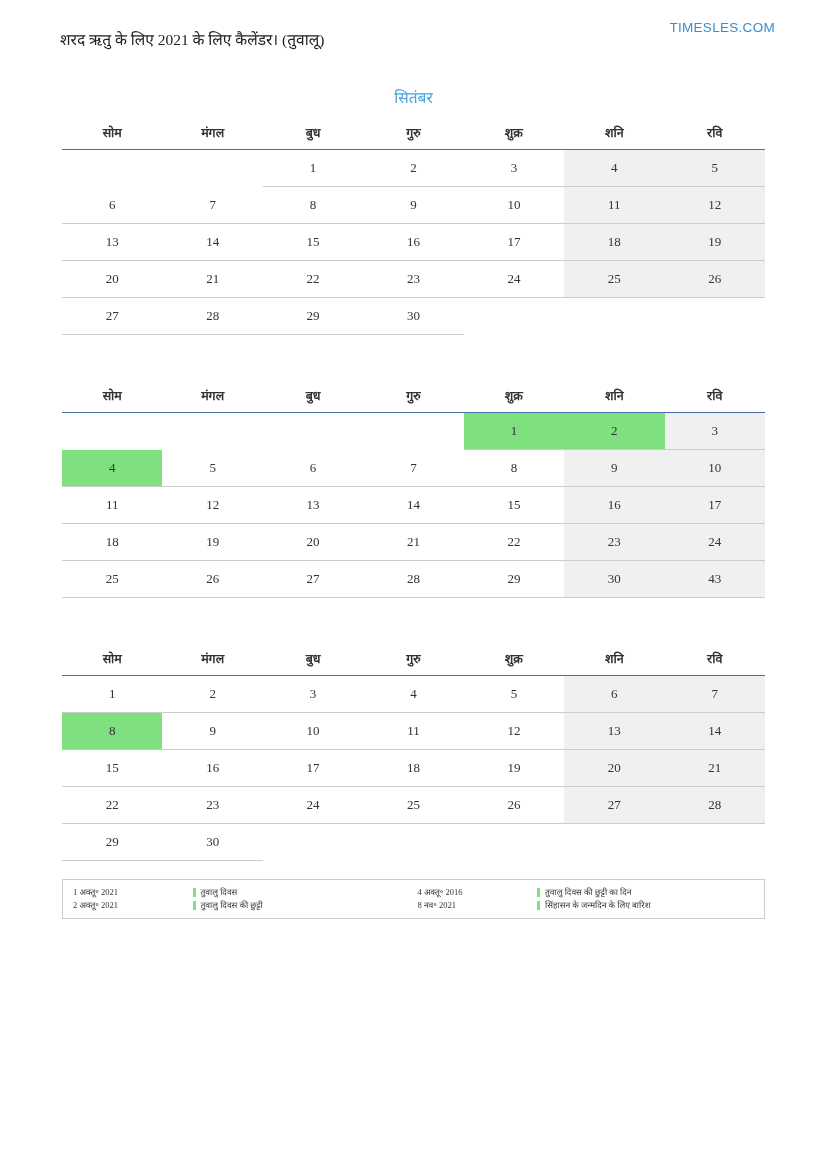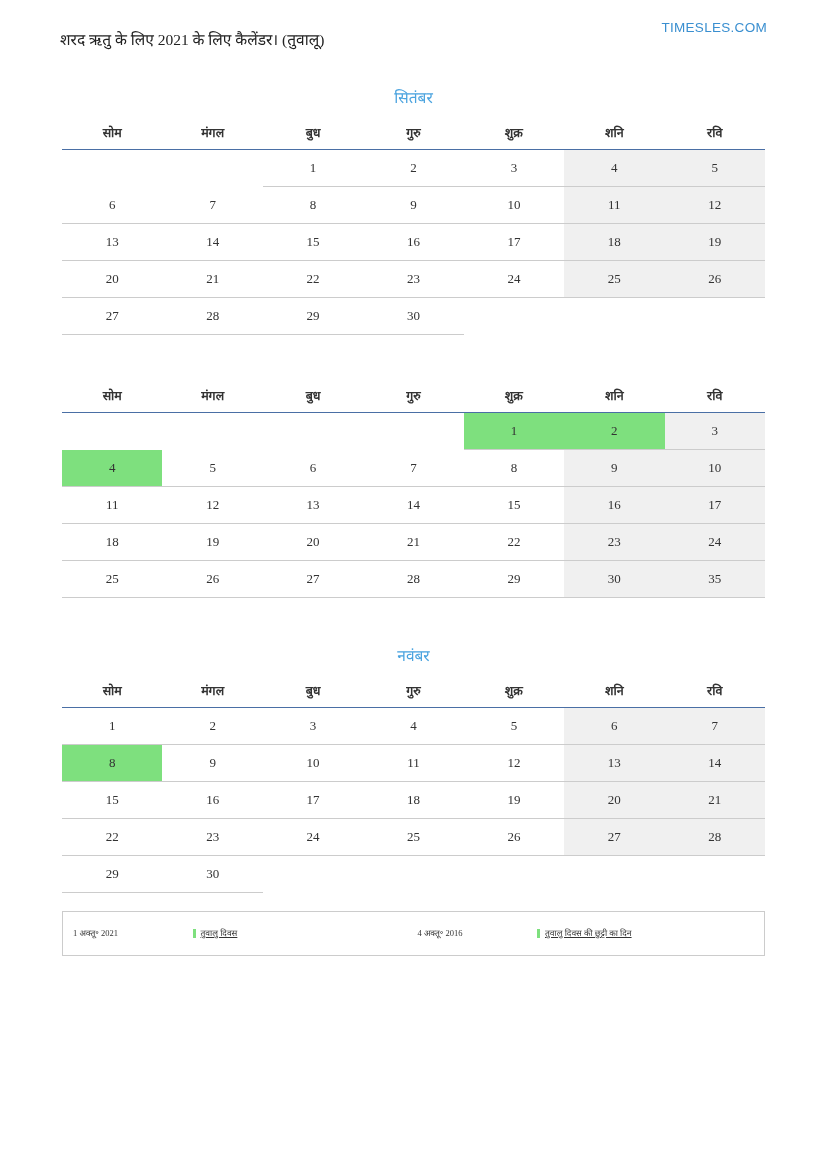--- a/index.html
+++ b/index.html
@@ -28,21 +28,21 @@
     box-sizing: border-box;
   }
   .doc-title {
     font-size: 15.5px;
     color: #222222;
     font-family: "Liberation Serif", serif;
     display: inline-block;
   }
   .brand {
     position: absolute;
-    right: 60px;
+    right: 52px;
     top: 20px;
     font-size: 13.5px;
     color: #3a8fd0;
     font-family: "Liberation Sans", sans-serif;
     letter-spacing: 0.3px;
   }
   .months {
     padding: 0 62px;
   }
   .month-block {
@@ -90,21 +90,21 @@
   }
   table.cal td.holiday {
     background: #7ee07e;
   }
   table.cal td.sun {
     background: #f0f0f0;
   }
   .legend {
     margin: 18px 62px 0 62px;
     border: 1px solid #cccccc;
-    padding: 15px 6px;
+    padding: 6px 6px;
     box-sizing: border-box;
   }
   .legend-row {
     display: flex;
     width: 100%;
     line-height: 13px;
   }
   .legend-cell {
     display: flex;
     align-items: center;
@@ -120,21 +120,20 @@
   .legend-bar {
     width: 3px;
     height: 9px;
     background: #7ee07e;
     margin-right: 5px;
     flex: 0 0 auto;
   }
   .legend-desc {
     width: 270px;
     box-sizing: border-box;
-    text-decoration: underline;
   }
 </style>
 </head>
 <body>
 
 <div class="page">
 
   <div class="header">
     <span class="doc-title">शरद ऋतु के लिए 2021 के लिए कैलेंडर। (तुवालू)</span>
     <span class="brand">TIMESLES.COM</span>
@@ -256,28 +255,27 @@
             <td class="weekend">23</td>
             <td class="sun">24</td>
           </tr>
           <tr>
             <td>25</td>
             <td>26</td>
             <td>27</td>
             <td>28</td>
             <td>29</td>
             <td class="weekend">30</td>
-            <td class="sun">35</td>
+            <td class="sun">43</td>
           </tr>
         </tbody>
       </table>
     </div>
 
     <div class="month-block">
-      <div class="month-name">नवंबर</div>
       <table class="cal">
         <thead>
           <tr>
             <th>सोम</th>
             <th>मंगल</th>
             <th>बुध</th>
             <th>गुरु</th>
             <th>शुक्र</th>
             <th>शनि</th>
             <th>रवि</th>
@@ -341,15 +339,27 @@
       <div class="legend-cell legend-desc">
         <span class="legend-bar"></span>
         <span>तुवालु दिवस</span>
       </div>
       <div class="legend-cell legend-date">4 अक्तू॰ 2016</div>
       <div class="legend-cell legend-desc">
         <span class="legend-bar"></span>
         <span>तुवालु दिवस की छुट्टी का दिन</span>
       </div>
     </div>
+    <div class="legend-row">
+      <div class="legend-cell legend-date">2 अक्तू॰ 2021</div>
+      <div class="legend-cell legend-desc">
+        <span class="legend-bar"></span>
+        <span>तुवालु दिवस की छुट्टी</span>
+      </div>
+      <div class="legend-cell legend-date">8 नव॰ 2021</div>
+      <div class="legend-cell legend-desc">
+        <span class="legend-bar"></span>
+        <span>सिंहासन के जन्मदिन के लिए बारिश</span>
+      </div>
+    </div>
   </div>
 
 </div>
 
 </body></html>

